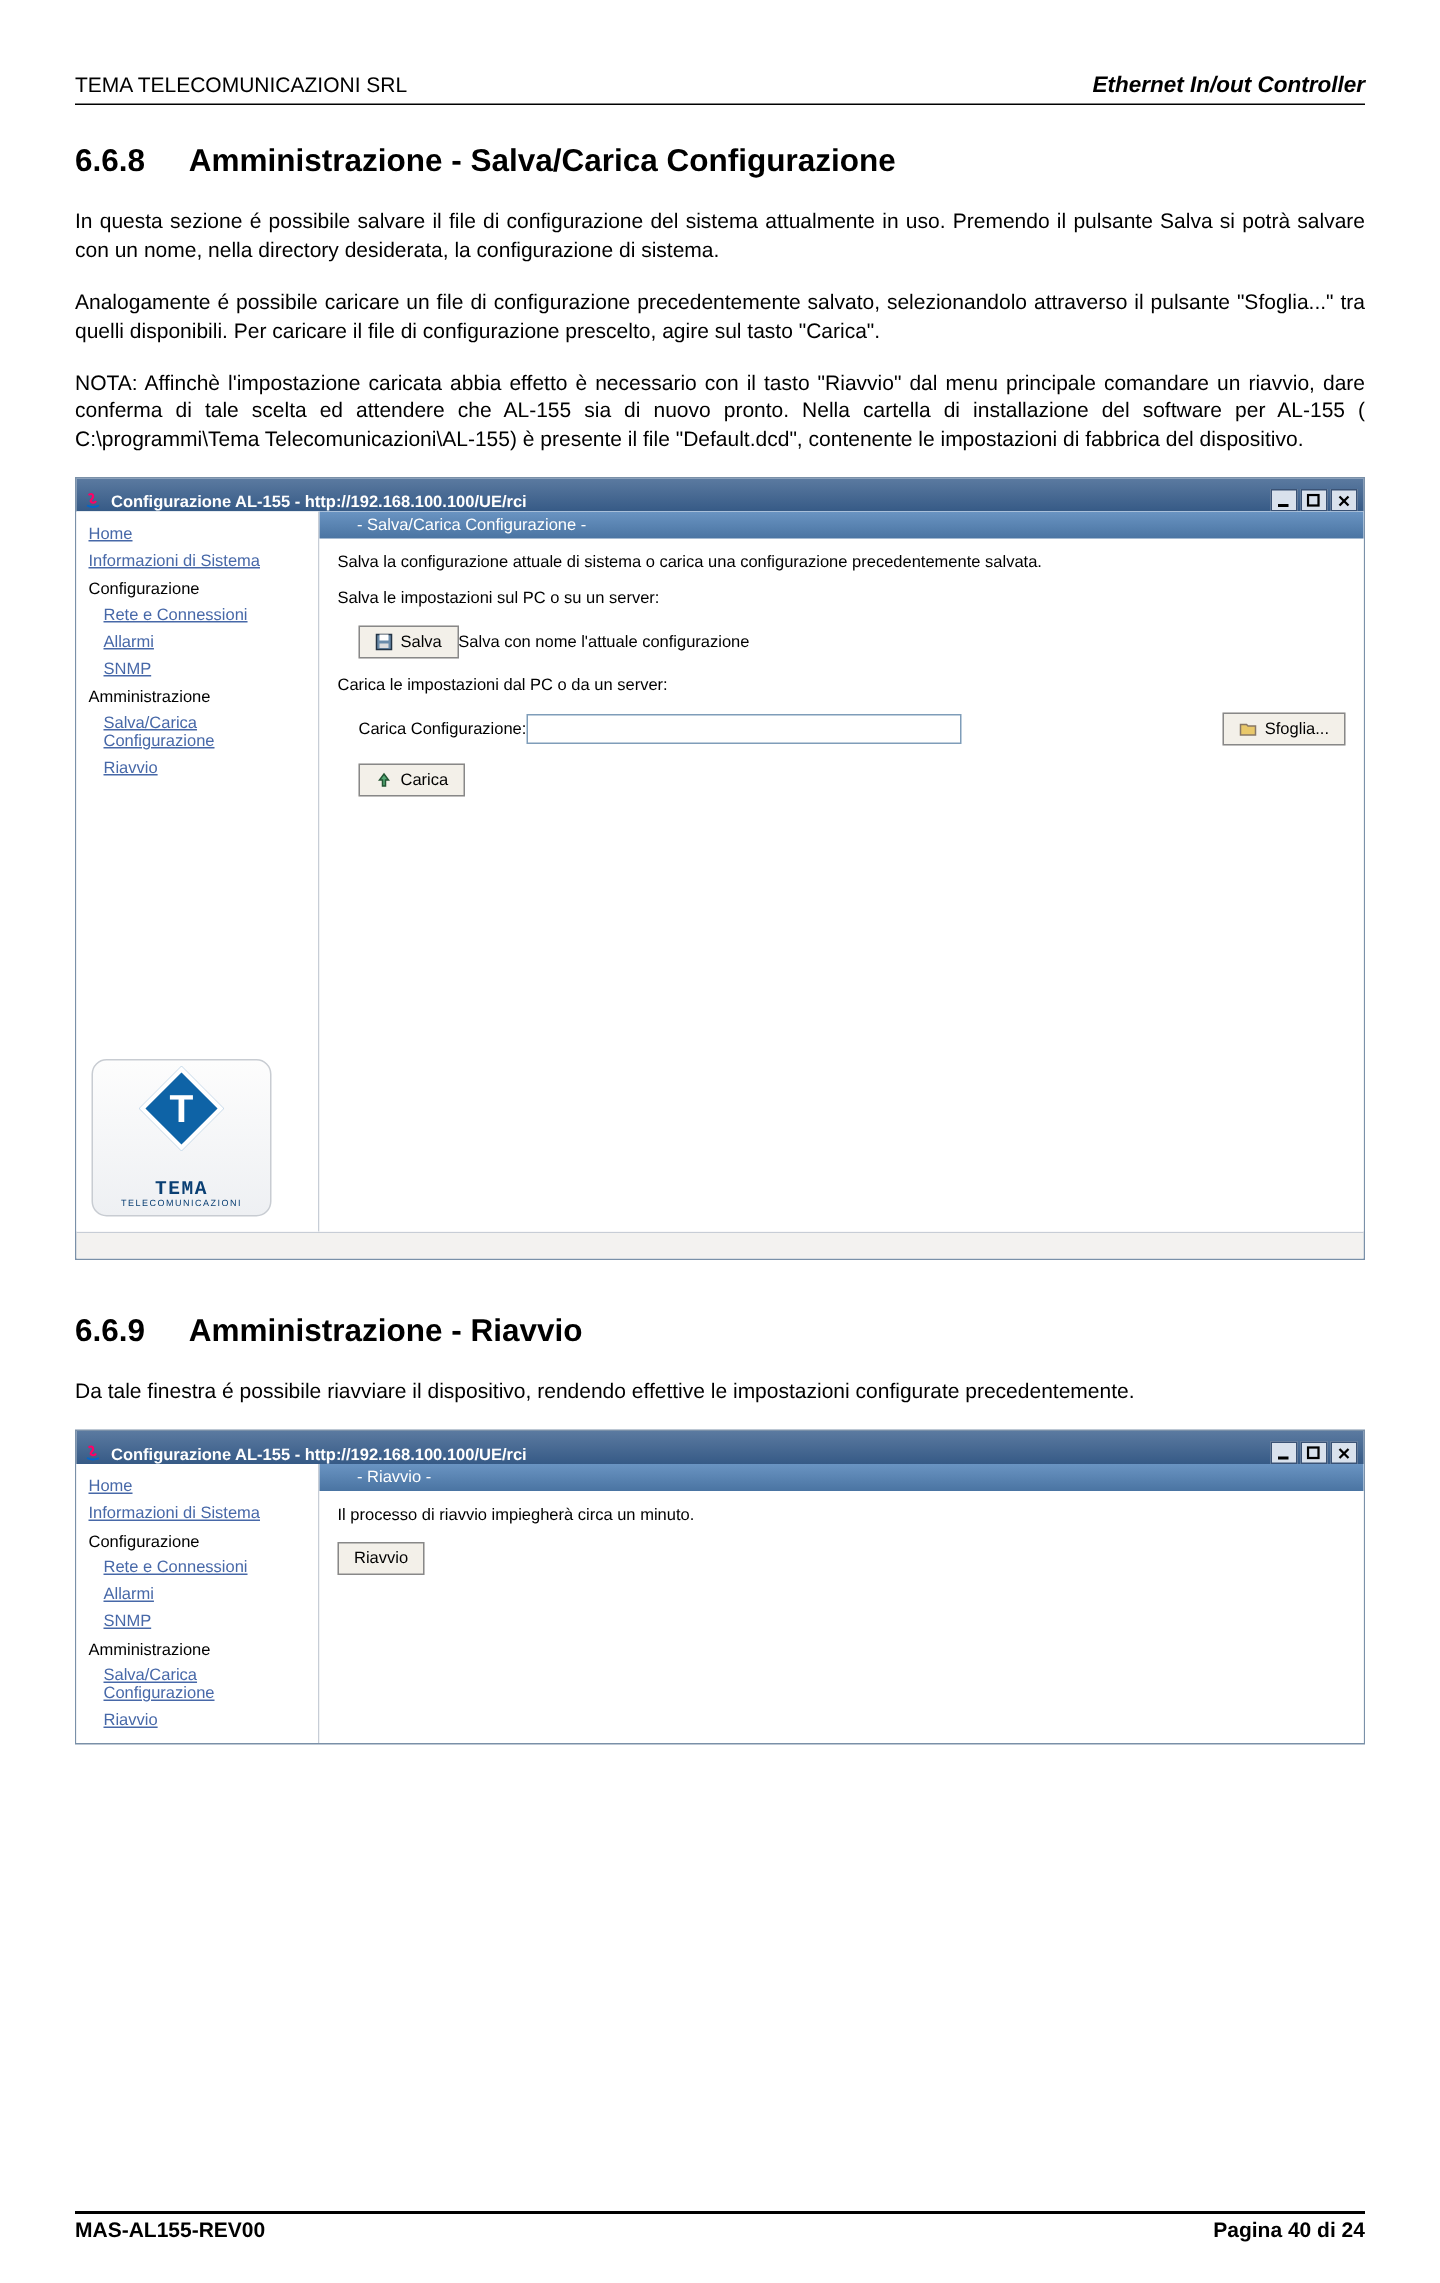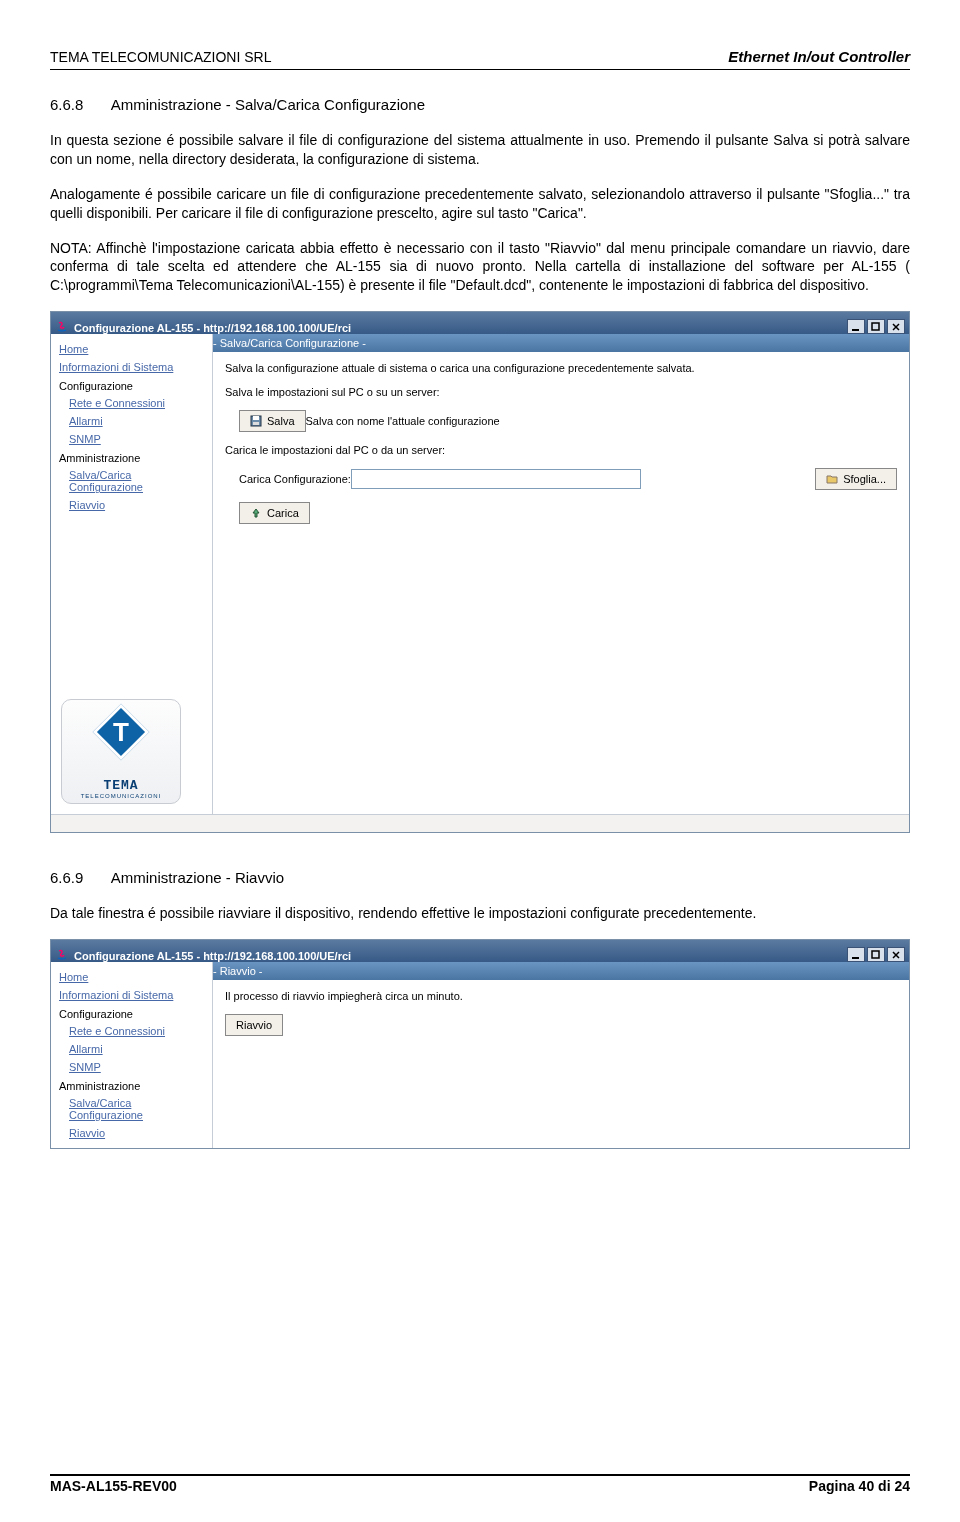--- a/index.html
+++ b/index.html
@@ -2,37 +2,37 @@
 <html><head>
 <meta charset="utf-8">
 <style>
   * { box-sizing: border-box; margin: 0; padding: 0; }
   body { font-family: Arial, sans-serif; font-size: 14px; background: #fff; width: 960px; margin: 0 auto; color: #000; }
   .page { padding: 48px 50px 30px 50px; min-height: 1522px; position: relative; }
   .header { display: flex; justify-content: space-between; align-items: baseline; margin-bottom: 4px; }
   .header-left { font-size: 14px; }
   .header-right { font-style: italic; font-weight: bold; font-size: 15px; }
   .hr-top { border: none; border-top: 1px solid #000; margin-bottom: 26px; }
-  .sec-title { font-weight: normal; font-size: 15px; margin-bottom: 18px; }
+  .sec-title { font-weight: bold; font-size: 21px; margin-bottom: 18px; }
   .sec-num { display: inline-block; margin-right: 24px; }
   .body-text { font-size: 14px; text-align: justify; margin-bottom: 16px; line-height: 1.35; }
   .win { border: 1px solid #7a90a8; background: #fff; margin: 16px 0 36px 0; font-family: Tahoma, Arial, sans-serif; font-size: 11px; color: #000; }
   .win2 { margin-bottom: 80px; }
   .titlebar { background: linear-gradient(#5b7aa0, #365a86); color: #fff; display: flex; align-items: flex-end; height: 22px; padding: 0 4px; }
   .titlebar .tb-java { width: 14px; height: 14px; margin-right: 5px; display:inline-block; }
   .tb-java svg { width:14px; height:14px; }
   .titlebar .tb-title { flex: 1; font-size: 11px; font-weight: bold; }
   .tb-btns { display: flex; gap: 2px; }
   .tb-btn { width: 18px; height: 15px; background: #d9e1ec; border: 1px solid #3a5275; display:flex; align-items:center; justify-content:center; font-size:10px; line-height:1; }
   .win-body { display: flex; background: #fff; }
   .sidebar { width: 162px; background: #fff; border-right: 1px solid #c7cdd6; padding: 6px 0 6px 0; }
   .sb-section { color: #000; font-size: 11px; padding: 4px 8px 2px 8px; }
   .sb-link { color: #4768a8; font-size: 11px; padding: 3px 8px 3px 18px; cursor: pointer; text-decoration: underline; }
   .main { flex: 1; background: #fff; }
-  .panel-head { background: linear-gradient(#6a94c2, #4a74a2); color: #fff; font-size: 11px; padding: 3px 0; }
+  .panel-head { background: linear-gradient(#6a94c2, #4a74a2); color: #fff; font-size: 11px; padding: 3px 25px; }
   .main-inner { padding: 10px 12px; }
   .main-line { font-size: 11px; margin-bottom: 12px; }
   .ctrl-row { display: flex; align-items: center; margin-bottom: 12px; margin-left: 14px; }
   .btn { background: #f3f0e9; border: 1px solid #888; padding: 2px 10px; font-size: 11px; display: inline-flex; align-items: center; gap: 5px; cursor: pointer; height: 22px; }
   .btn svg { width: 12px; height: 12px; }
   .input { border: 1px solid #7f9db9; height: 20px; font-size: 11px; padding: 0 4px; background: #fff; }
   .input-path { width: 290px; }
   .fl-1 { flex:1; }
   .win1-body { min-height: 480px; position: relative; }
   .logo-box { position: absolute; left: 10px; bottom: 10px; width: 120px; height: 105px; border: 1px solid #c8ccd2; border-radius: 10px; background: linear-gradient(#fdfdfd, #eef0f3); display:flex;flex-direction:column;align-items:center;justify-content:center; }

